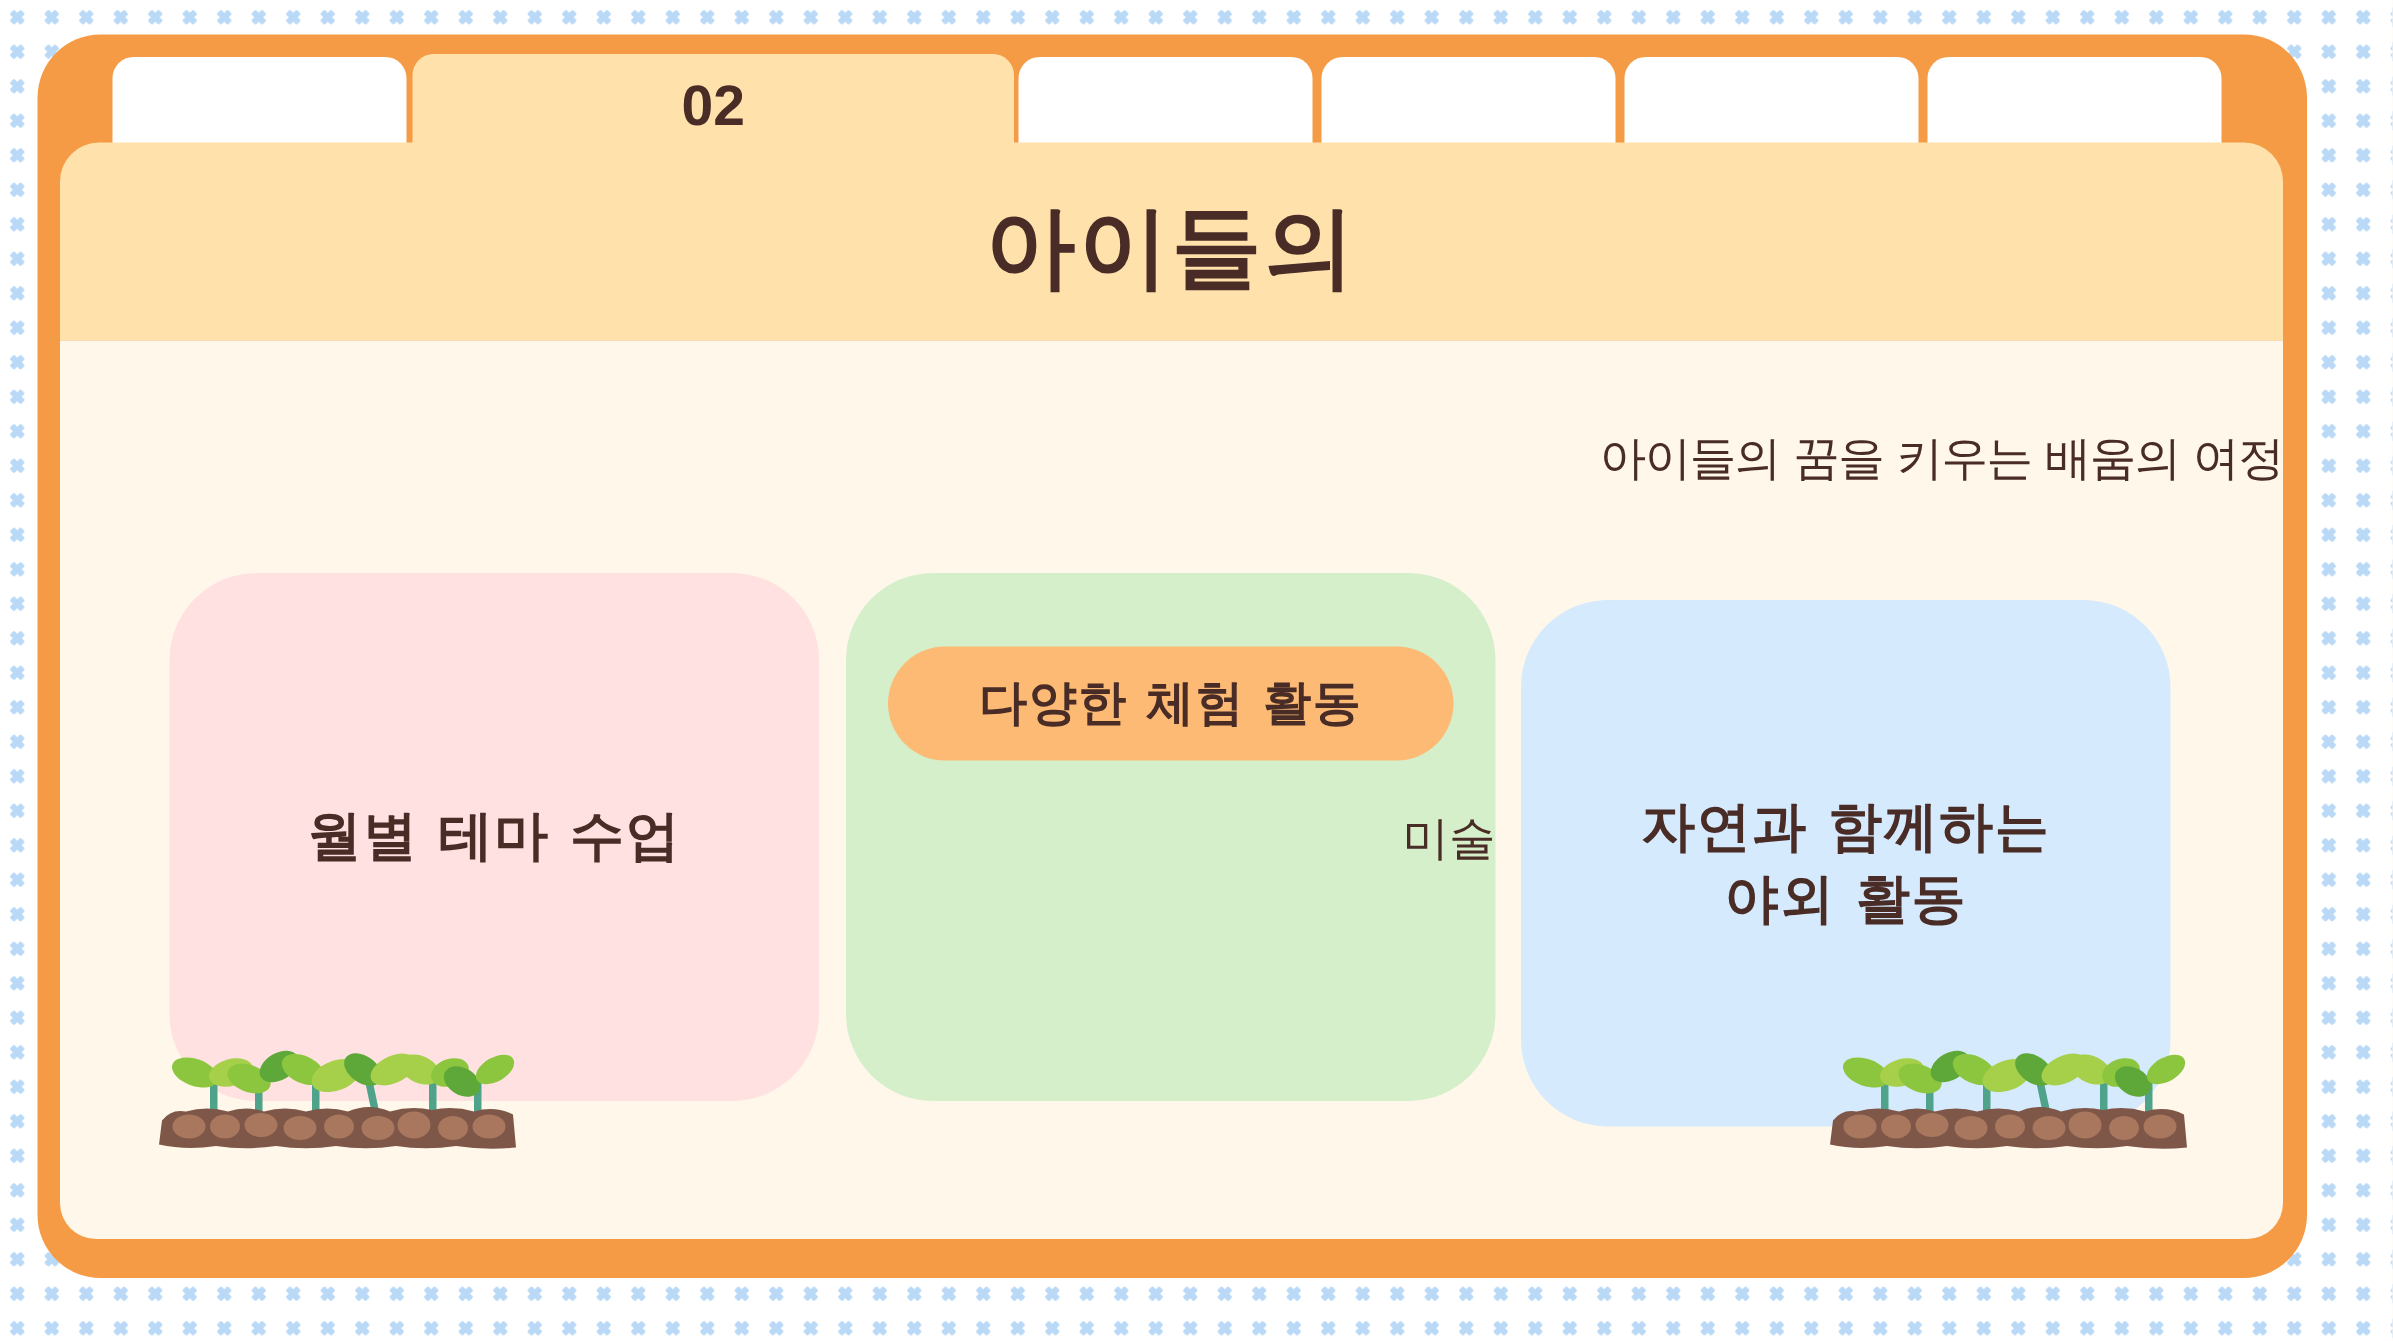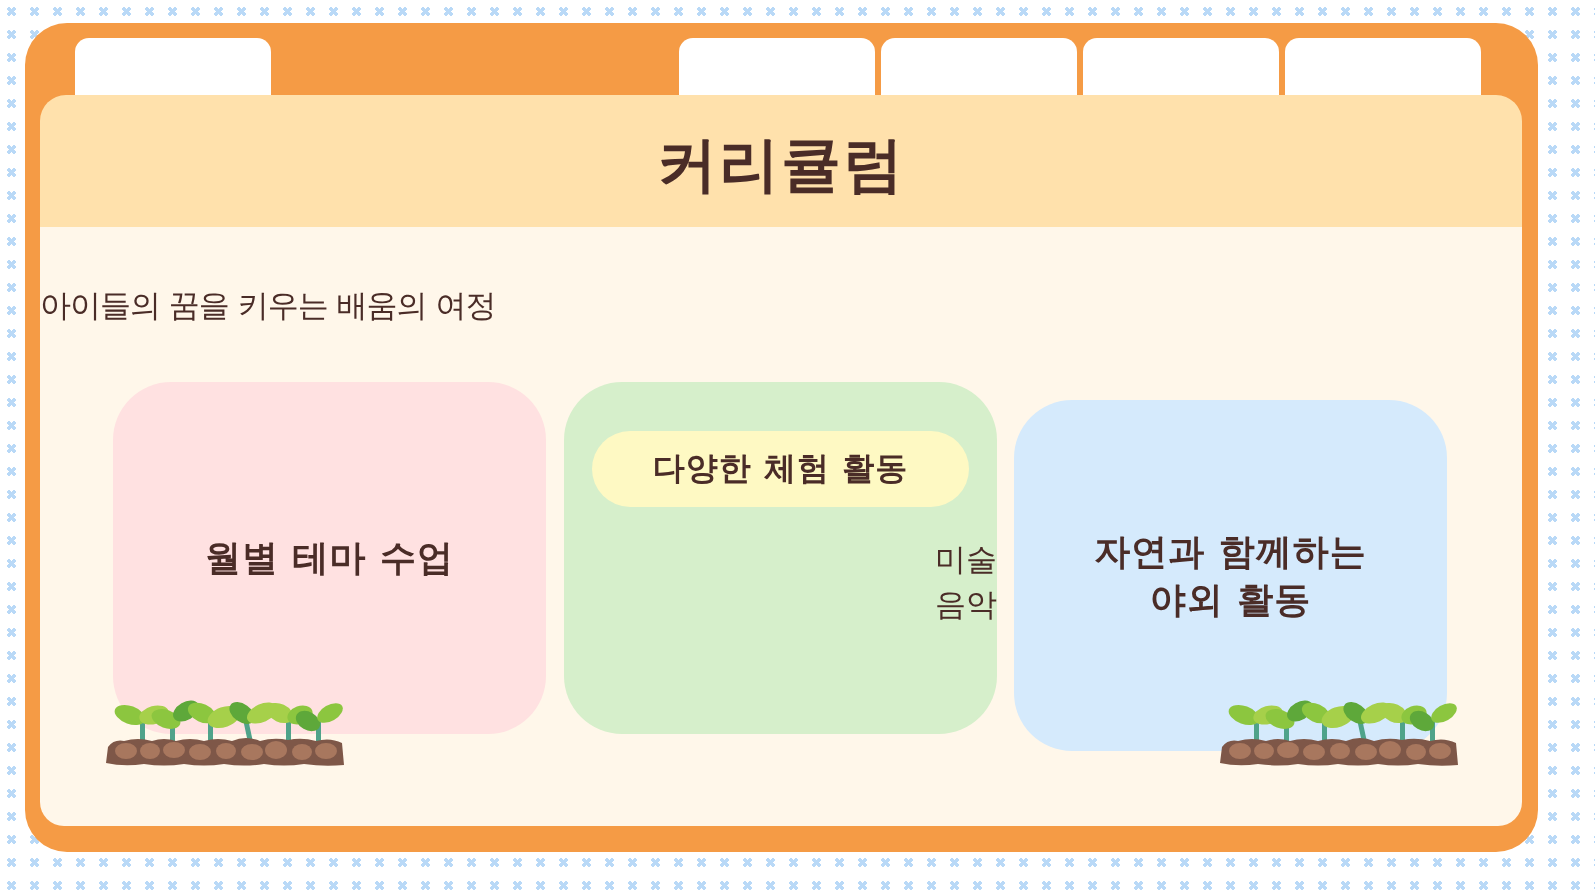--- a/index.html
+++ b/index.html
@@ -76,21 +76,21 @@
     position: absolute;
     left: 15px; top: 204px;
     width: 1482px; height: 599px;
     background: #FFF7EA;
     border-radius: 0 0 24px 24px;
   }
   .subtitle {
     position: absolute;
     left: 0; right: 0;
     top: 58px;
-    text-align: left;
+    text-align: right;
     font-size: 31px;
     color: #4A2C27;
     letter-spacing: -1px;
   }
   .card {
     position: absolute;
     border-radius: 58px;
     display: flex;
     flex-direction: column;
     align-items: center;
@@ -102,21 +102,21 @@
     color: #4A2C27;
     text-align: center;
     line-height: 48px;
     white-space: pre-line;
     letter-spacing: 1px;
   }
   .pill {
     position: absolute;
     left: 28px; right: 28px;
     top: 49px; height: 76px;
-    background: #fef9c3;
+    background: #fdba74;
     border-radius: 38px;
     display: flex;
     align-items: center;
     justify-content: center;
   }
   .pill-label {
     font-weight: 700;
     font-size: 32px;
     color: #4A2C27;
     letter-spacing: 1px;
@@ -140,43 +140,45 @@
   }
 </style>
 </head>
 <body>
 
 <div class="bg-mask"></div>
 
 <div class="frame">
 
   <div class="tab" style="left:50px; width:196px;"></div>
+  <div class="tab active" style="left:250px; width:401px;">
+    <span class="tab-label">02</span>
+  </div>
   <div class="tab" style="left:654px; width:196px;"></div>
   <div class="tab" style="left:856px; width:196px;"></div>
   <div class="tab" style="left:1058px; width:196px;"></div>
   <div class="tab" style="left:1260px; width:196px;"></div>
 
   <div class="header-band">
-    <div class="page-title">커리큘럼</div>
+    <div class="page-title">아이들의</div>
   </div>
 
   <div class="body-panel">
     <div class="subtitle">아이들의 꿈을 키우는 배움의 여정</div>
 
     <div class="card" style="left:73px; top:155px; width:433px; height:352px; background:#FFE1E1;">
       <div class="card-title">월별 테마 수업</div>
     </div>
 
     <div class="card" style="left:524px; top:155px; width:433px; height:352px; background:#D6EFCB;">
       <div class="pill">
         <span class="pill-label">다양한 체험 활동</span>
       </div>
       <ul class="activity-list">
         <li>미술</li>
-        <li>음악</li>
       </ul>
     </div>
 
     <div class="card" style="left:974px; top:160px; width:433px; height:351px; background:#D5EAFC;margin-top:13px;">
       <div class="card-title">자연과 함께하는
 야외 활동</div>
     </div>
 
     <svg class="sprouts" style="left:64px; top:468px;" viewBox="0 0 242 72">
       <g>

